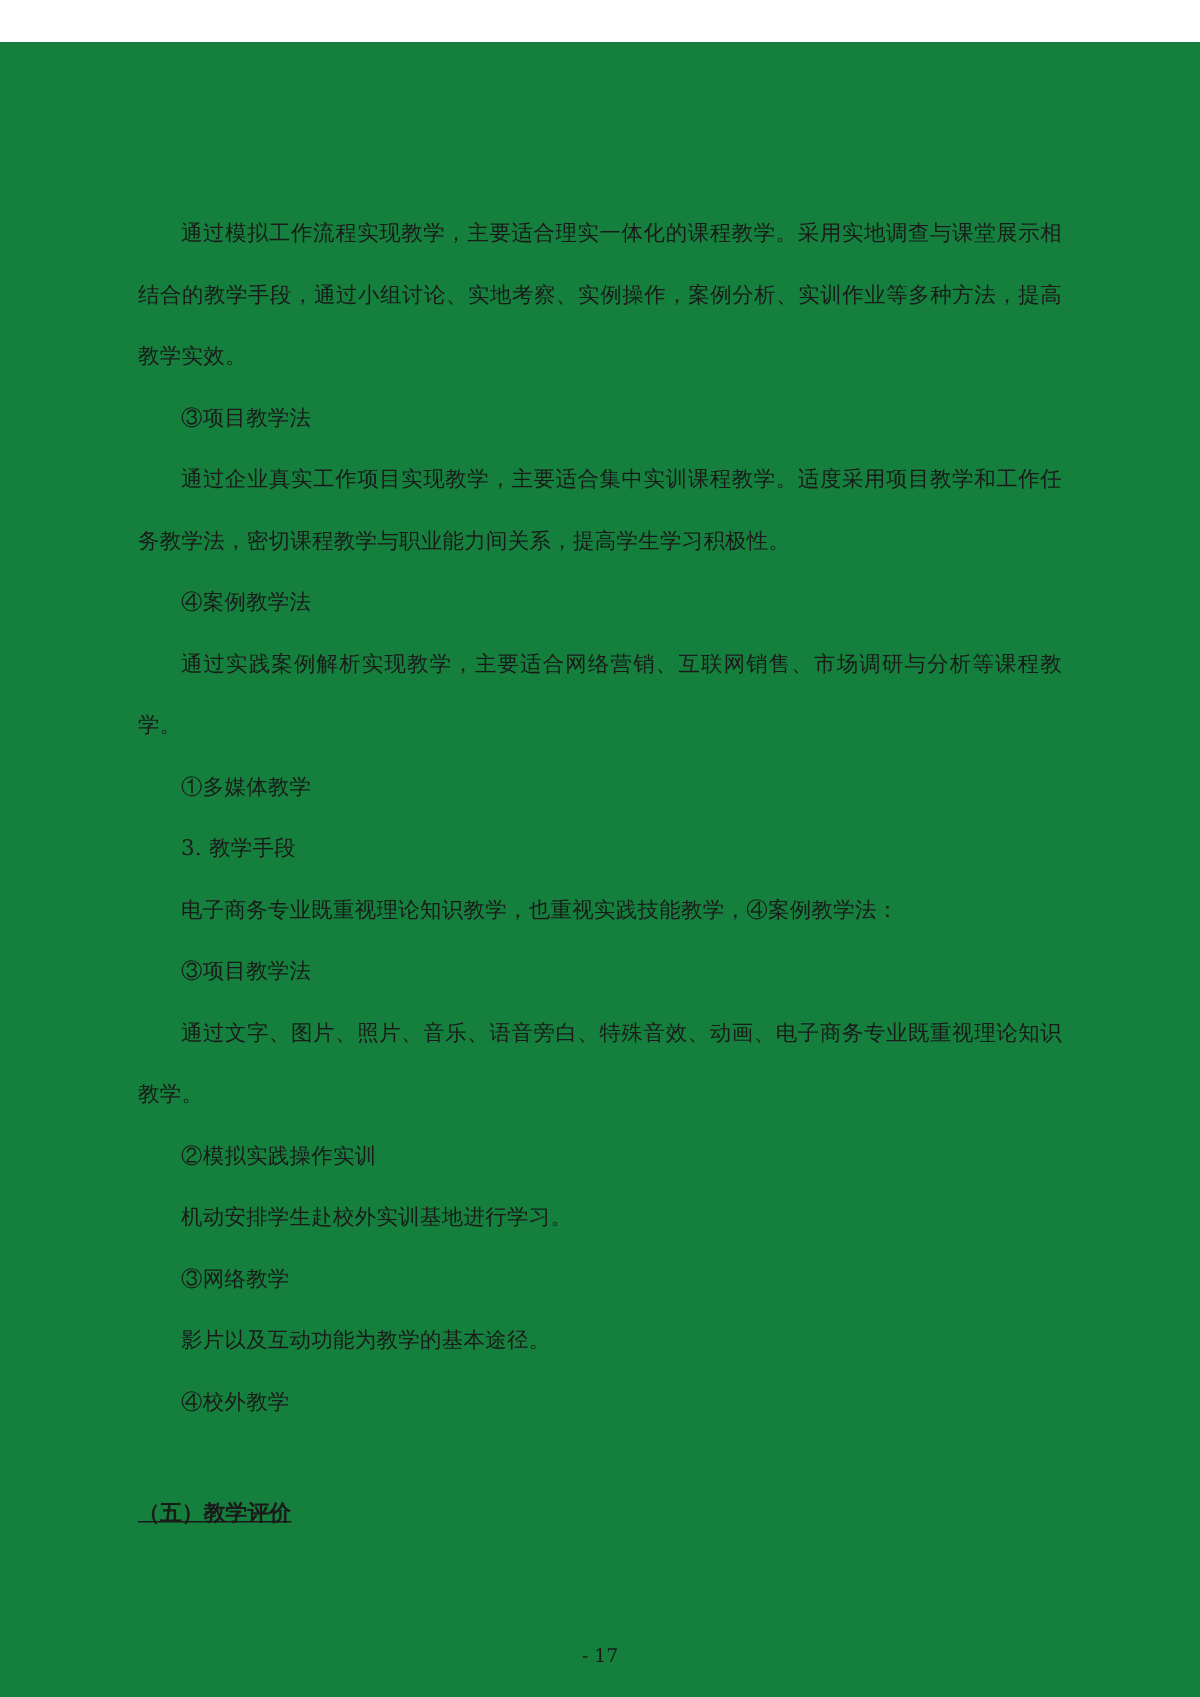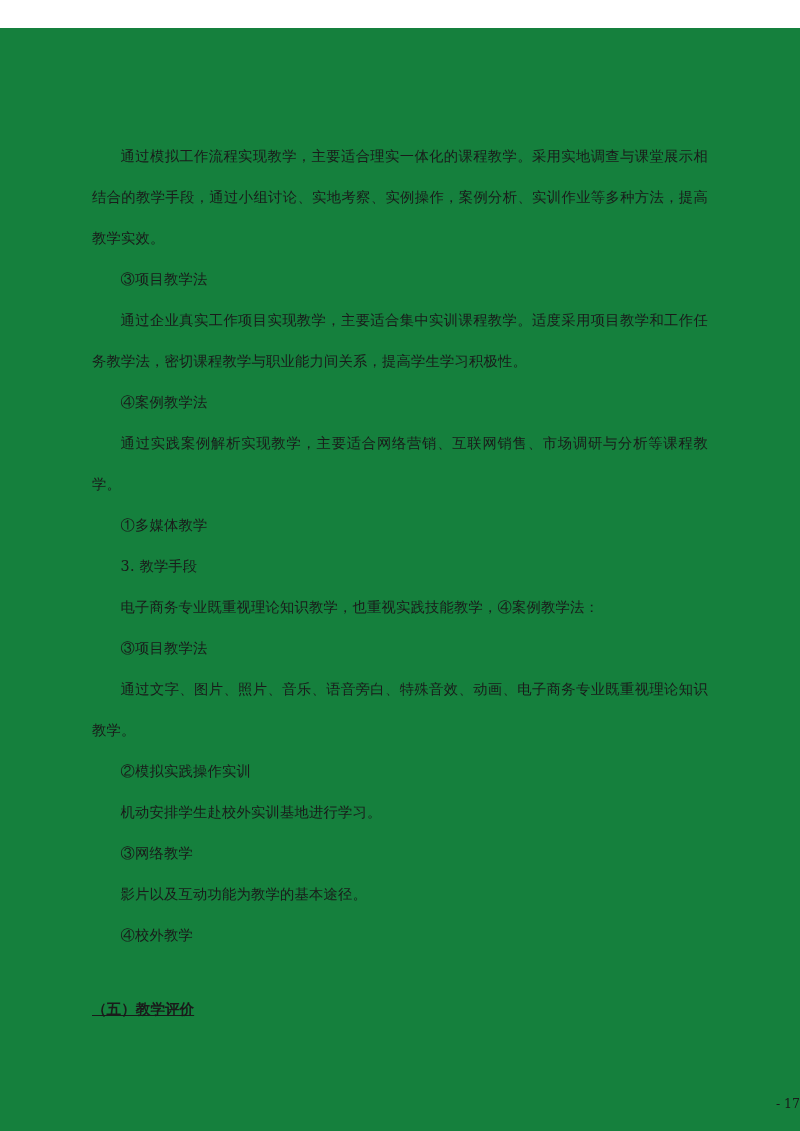--- a/index.html
+++ b/index.html
@@ -44,21 +44,21 @@
     text-decoration: underline;
   }
   .gap-before-section {
     margin-top: 32px;
   }
   .footer {
     position: absolute;
     left: 0;
     top: 1068px;
     width: 800px;
-    text-align: right;
+    text-align: center;
     font-size: 12.5px;
     font-family: "DejaVu Serif", "Liberation Serif", serif;
     color: #1a1a1a;
   }
 </style>
 </head>
 <body>
 
 <div class="page">
   <div class="content">

